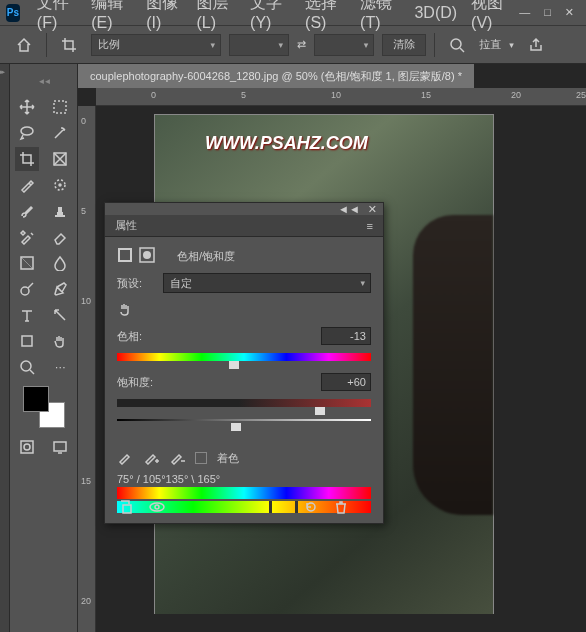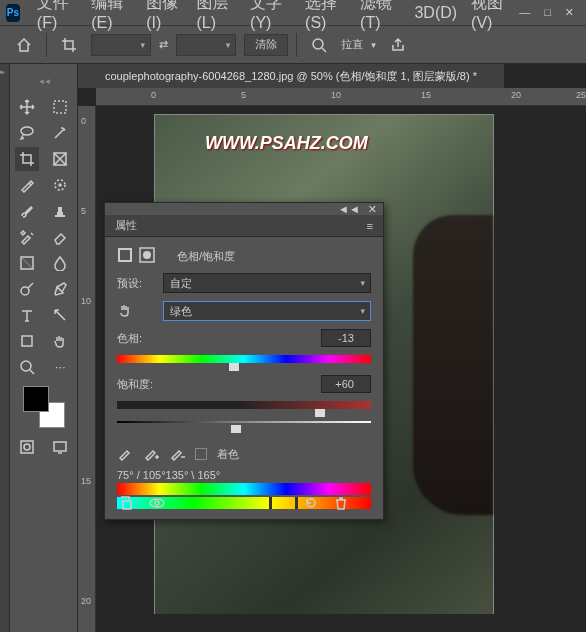--- a/index.html
+++ b/index.html
@@ -17,46 +17,46 @@
 .flyout{width:10px;background:#424242;border-right:1px solid #2a2a2a;height:calc(100% - 64px);float:left;position:relative}
 .flyout::before{content:"▸▸";color:#888;font-size:7px;position:absolute;top:4px;left:0;letter-spacing:-2px}
 .toolpanel{width:68px;background:#535353;height:calc(100% - 64px);float:left;border-right:1px solid #2a2a2a;padding-top:4px}
 .trow{display:flex;height:26px;justify-content:space-around;align-items:center}
 .tool{width:24px;height:24px;display:flex;align-items:center;justify-content:center;position:relative}
 .tool.sel{background:#3f3f3f}
 .swatches{position:relative;width:42px;height:42px;margin:6px auto}
 .fgsw{width:26px;height:26px;background:#000;border:1px solid #888;position:absolute;top:0;left:0}
 .bgsw{width:26px;height:26px;background:#fff;border:1px solid #888;position:absolute;bottom:0;right:0}
 .canvas-area{position:absolute;left:78px;top:64px;right:0;bottom:0;background:#262626}
-.tab{background:#404040;height:24px;display:flex;align-items:center;padding:0 27px;font-size:11px;color:#ddd;float:left}
+.tab{background:#737373;height:24px;display:flex;align-items:center;padding:0 12px;font-size:11px;color:#ddd;float:left}
 .ruler-h{position:absolute;left:18px;right:0;top:24px;height:18px;background:#535353;border-bottom:1px solid #333}
 .ruler-h span{position:absolute;font-size:9px;color:#bbb;top:2px}
 .ruler-v{position:absolute;left:0;top:42px;width:18px;bottom:0;background:#535353;border-right:1px solid #333}
 .ruler-v span{position:absolute;font-size:9px;color:#bbb;left:3px}
 .viewport{position:absolute;left:18px;top:42px;right:0;bottom:18px;background:#262626;overflow:hidden}
 .photo{position:absolute;left:58px;top:8px;width:340px;height:520px;background:linear-gradient(140deg,#4a5a48 0%,#6b7a60 25%,#3e4a3c 50%,#2d352b 75%,#4a5240 100%);border:1px solid #888}
 .photo::before{content:"";position:absolute;right:0;top:100px;width:80px;height:300px;background:linear-gradient(180deg,#2a2420,#1a1512);border-radius:40px 0 0 50px;filter:blur(1px)}
 .wm{position:absolute;top:18px;left:50px;color:#fff;font-weight:bold;font-size:18px;font-style:italic;text-shadow:1px 1px 2px #800}
 .panel{position:absolute;left:104px;top:202px;width:280px;background:#535353;border:1px solid #2a2a2a;box-shadow:2px 2px 8px rgba(0,0,0,0.5)}
 .panel-hdr{height:12px;background:#535353;display:flex;justify-content:flex-end;padding:0 6px;align-items:center;gap:8px;font-size:9px;color:#aaa}
 .panel-tab{height:22px;display:flex;align-items:center;padding:0 10px;background:#424242;border-bottom:1px solid #2a2a2a;justify-content:space-between}
 .panel-body{padding:10px 12px}
 .prow{display:flex;align-items:center;margin-bottom:8px;gap:6px}
 .plabel{width:40px;font-size:11px}
 .pselect{flex:1;background:#3a3a3a;border:1px solid #222;height:20px;padding:1px 6px;display:flex;align-items:center;position:relative}
 .pselect.hl{border:1px solid #4a90d9}
 .pselect::after{content:"▾";position:absolute;right:5px;color:#aaa;font-size:9px}
-.pval{width:50px;background:#3a3a3a;border:1px solid #222;height:18px;text-align:right;padding:0 16px;display:flex;align-items:center;justify-content:flex-end;margin-left:auto}
+.pval{width:50px;background:#3a3a3a;border:1px solid #222;height:18px;text-align:right;padding:0 4px;display:flex;align-items:center;justify-content:flex-end;margin-left:auto}
 .slider{height:10px;position:relative;margin-bottom:10px}
 .track{height:8px;width:100%}
 .hue-grad{background:linear-gradient(90deg,#f00,#ff0,#0f0,#0ff,#00f,#f0f,#f00)}
 .gray-grad{background:linear-gradient(90deg,#222,#222 48%,#a33 100%)}
 .bright-grad{background:linear-gradient(90deg,#000,#888,#fff);height:2px;margin-top:3px}
 .thumb{position:absolute;width:10px;height:8px;background:#ddd;top:8px;transform:translateX(-50%)}
-.eyedrops{display:flex;gap:10px;align-items:center;margin:14px 0 6px}
+.eyedrops{display:flex;gap:10px;align-items:center;margin:20px 0 6px}
 .range-bar{height:12px;background:linear-gradient(90deg,#f00,#ff0,#0f0,#0ff,#00f,#f0f,#f00);position:relative;margin-top:2px}
 .range-bar2{height:12px;background:linear-gradient(90deg,#0ff,#0f0 30%,#ff0 60%,#f00);margin-top:2px;position:relative}
 .range-lbl{display:flex;justify-content:flex-start;font-size:10px;color:#bbb}
 .footer{position:absolute;left:14px;bottom:6px;display:flex;gap:14px}
 svg{width:16px;height:16px;stroke:#ccc;fill:none;stroke-width:1.5}
 </style>
 </head>
 <body>
 
 <div class="menubar">
@@ -82,20 +82,23 @@
       <svg viewBox="0 0 16 16">
         <path d="M2 8l6-6 6 6M4 7v7h8V7"></path>
       </svg>
     </div>
   <div class="divider"></div>
   <div class="icon-btn">
       <svg viewBox="0 0 16 16">
         <path d="M4 1v11h11M1 4h11v11"></path>
       </svg>
     </div>
+  <div class="dropdown">
+      <span>比例</span>
+    </div>
   <div class="dropdown" style="min-width:60px"></div>
   <span>⇄</span>
   <div class="dropdown" style="min-width:60px"></div>
   <div class="btn">清除</div>
   <div class="divider"></div>
   <div class="icon-btn">
       <svg viewBox="0 0 16 16">
         <circle cx="7" cy="7" r="5"></circle>
         <path d="M11 11l4 4"></path>
       </svg>
@@ -320,23 +323,20 @@
     <div class="prow">
       <span class="plabel">预设:</span>
       <div class="pselect">
           <span>自定</span>
         </div>
     </div>
     <div class="prow">
       <span style="width:40px"><svg viewBox="0 0 16 16">
             <path d="M5 8V4m2 4V3m2 5V4m2 4V5m0 3v3c0 2-1 3-3 3H7c-2 0-3-2-3-3"></path>
           </svg></span>
-      <div class="pselect hl">
-          <span>绿色</span>
-        </div>
     </div>
     <div class="prow">
         <span class="plabel">色相:</span>
         <div class="pval">-13</div>
       </div>
     <div class="slider">
         <div class="track hue-grad"></div>
         <div class="thumb" style="left:46%"></div>
       </div>
     <div class="prow">

